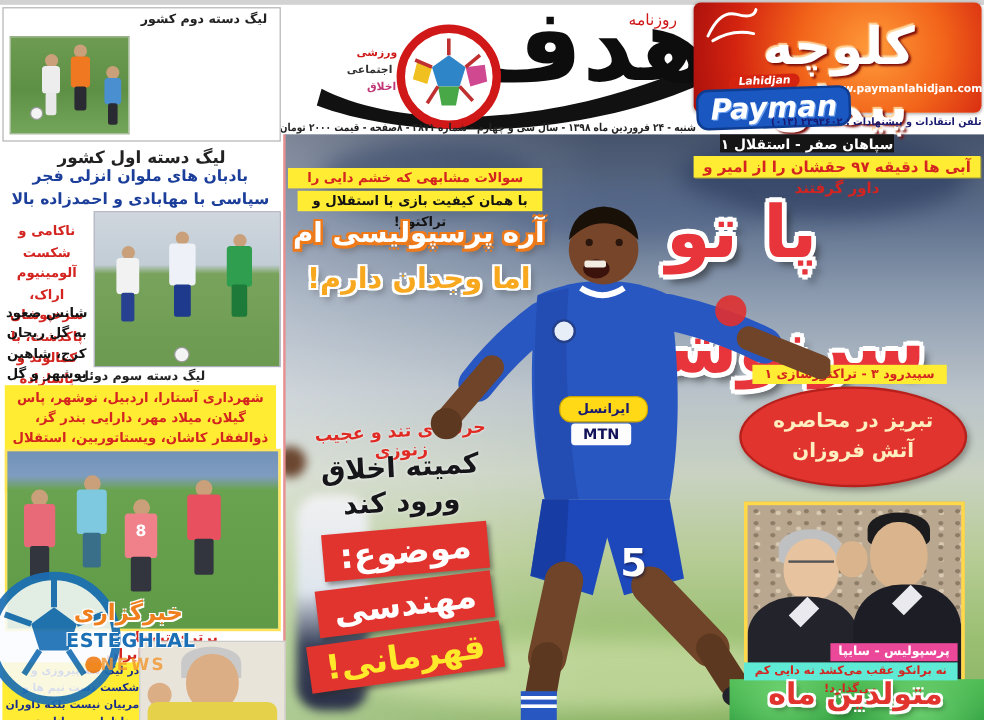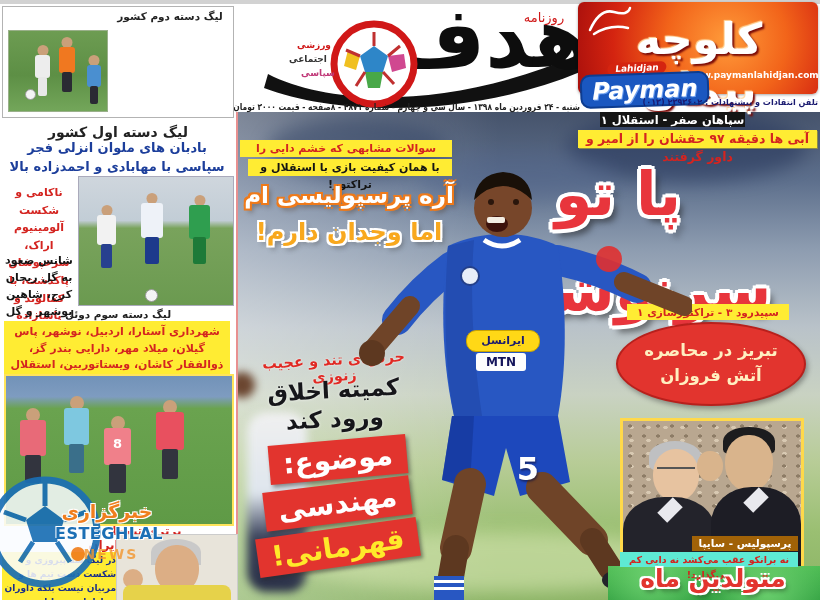--- a/index.html
+++ b/index.html
@@ -140,21 +140,21 @@
 
   .duo-photo{left:620px;top:418px;width:178px;height:148px;border:3px solid #ffd94a;overflow:hidden;
      background-color:#b9a790;
      background-image:radial-gradient(#8d7c66 2px,transparent 2.5px),radial-gradient(#d8c9b2 2px,transparent 2.5px);
      background-size:14px 10px,17px 13px;}
   .duo-head{position:absolute;border-radius:48%;}
   .duo-hair{position:absolute;border-radius:50% 50% 20% 20%;}
   .duo-suit{position:absolute;border-radius:45% 45% 0 0;}
   .duo-shirt{position:absolute;background:#e9e9ee;width:14px;height:22px;transform:rotate(45deg);}
 
-  .match-strip{left:692px;top:536px;width:106px;height:15px;background:#a16207;color:#fff;
+  .match-strip{left:692px;top:536px;width:106px;height:15px;background:#ec4899;color:#fff;
      font-size:10.5px;font-weight:bold;line-height:15px;z-index:5;}
   .y-strip{left:620px;top:552px;width:178px;height:15px;background:#5eead4;color:#d42420;
      font-size:9.5px;font-weight:bold;line-height:15px;z-index:5;}
   .green-band{left:608px;top:566px;width:212px;height:34px;z-index:4;
      background:radial-gradient(circle at 20% 30%,#6bcf6e 0%,transparent 35%),
                 radial-gradient(circle at 75% 70%,#6bcf6e 0%,transparent 40%),
                 linear-gradient(180deg,#4cbb52,#2f9e3f);}
   .r-bottom{left:606px;top:564px;width:214px;font-size:25px;font-weight:bold;color:#e2342e;z-index:6;
      text-shadow:-2px -2px 0 #fff,2px -2px 0 #fff,-2px 2px 0 #fff,2px 2px 0 #fff,3px 4px 4px rgba(30,60,30,.5);}
 
@@ -221,21 +221,21 @@
   <svg class="abs" style="left:330px;top:20px;" width="88" height="88" viewBox="0 0 88 88">
     <circle cx="44" cy="44" r="40" fill="#fff" stroke="#d01818" stroke-width="7"></circle>
     <polygon points="44,26 58,36 53,52 35,52 30,36" fill="#2e86c8"></polygon>
     <polygon points="18,30 30,36 26,50 14,46" fill="#f0c020"></polygon>
     <polygon points="58,36 74,34 76,48 62,52" fill="#d04890"></polygon>
     <polygon points="35,52 53,52 50,68 38,68" fill="#48a848"></polygon>
     <path d="M44,26 L44,12 M58,36 L70,26 M53,52 L64,64 M35,52 L26,66 M30,36 L16,30" stroke="#c03030" stroke-width="3" fill="none"></path>
   </svg>
   <div class="abs tag tag1 ctr rtl">ورزشی</div>
   <div class="abs tag tag2 ctr rtl">اجتماعی</div>
-  <div class="abs tag tag3 ctr rtl">سپاسی</div>
+  <div class="abs tag tag3 ctr rtl">اخلاق</div>
   <div class="abs dateline rtl nowrap">شنبه - ۲۴ فروردین ماه ۱۳۹۸ - سال سی و چهارم - شماره ۴۸۷۱ - ۸صفحه - قیمت ۲۰۰۰ تومان - در امارات ۲ درهم</div>
 
   <div class="abs ad-banner"></div>
   <svg class="abs ad-badge" width="52" height="34" viewBox="0 0 52 34">
     <path d="M6,26 Q16,4 30,8 Q44,12 46,4 M10,30 Q26,20 44,24" stroke="#fff" stroke-width="2.5" fill="none" stroke-linecap="round"></path>
   </svg>
   <div class="abs ad-title rtl ctr">کلوچه پیمان</div>
   <div class="abs ad-url">www.paymanlahidjan.com</div>
   <div class="abs brand">
     <span class="brand-ribbon">Lahidjan</span>

